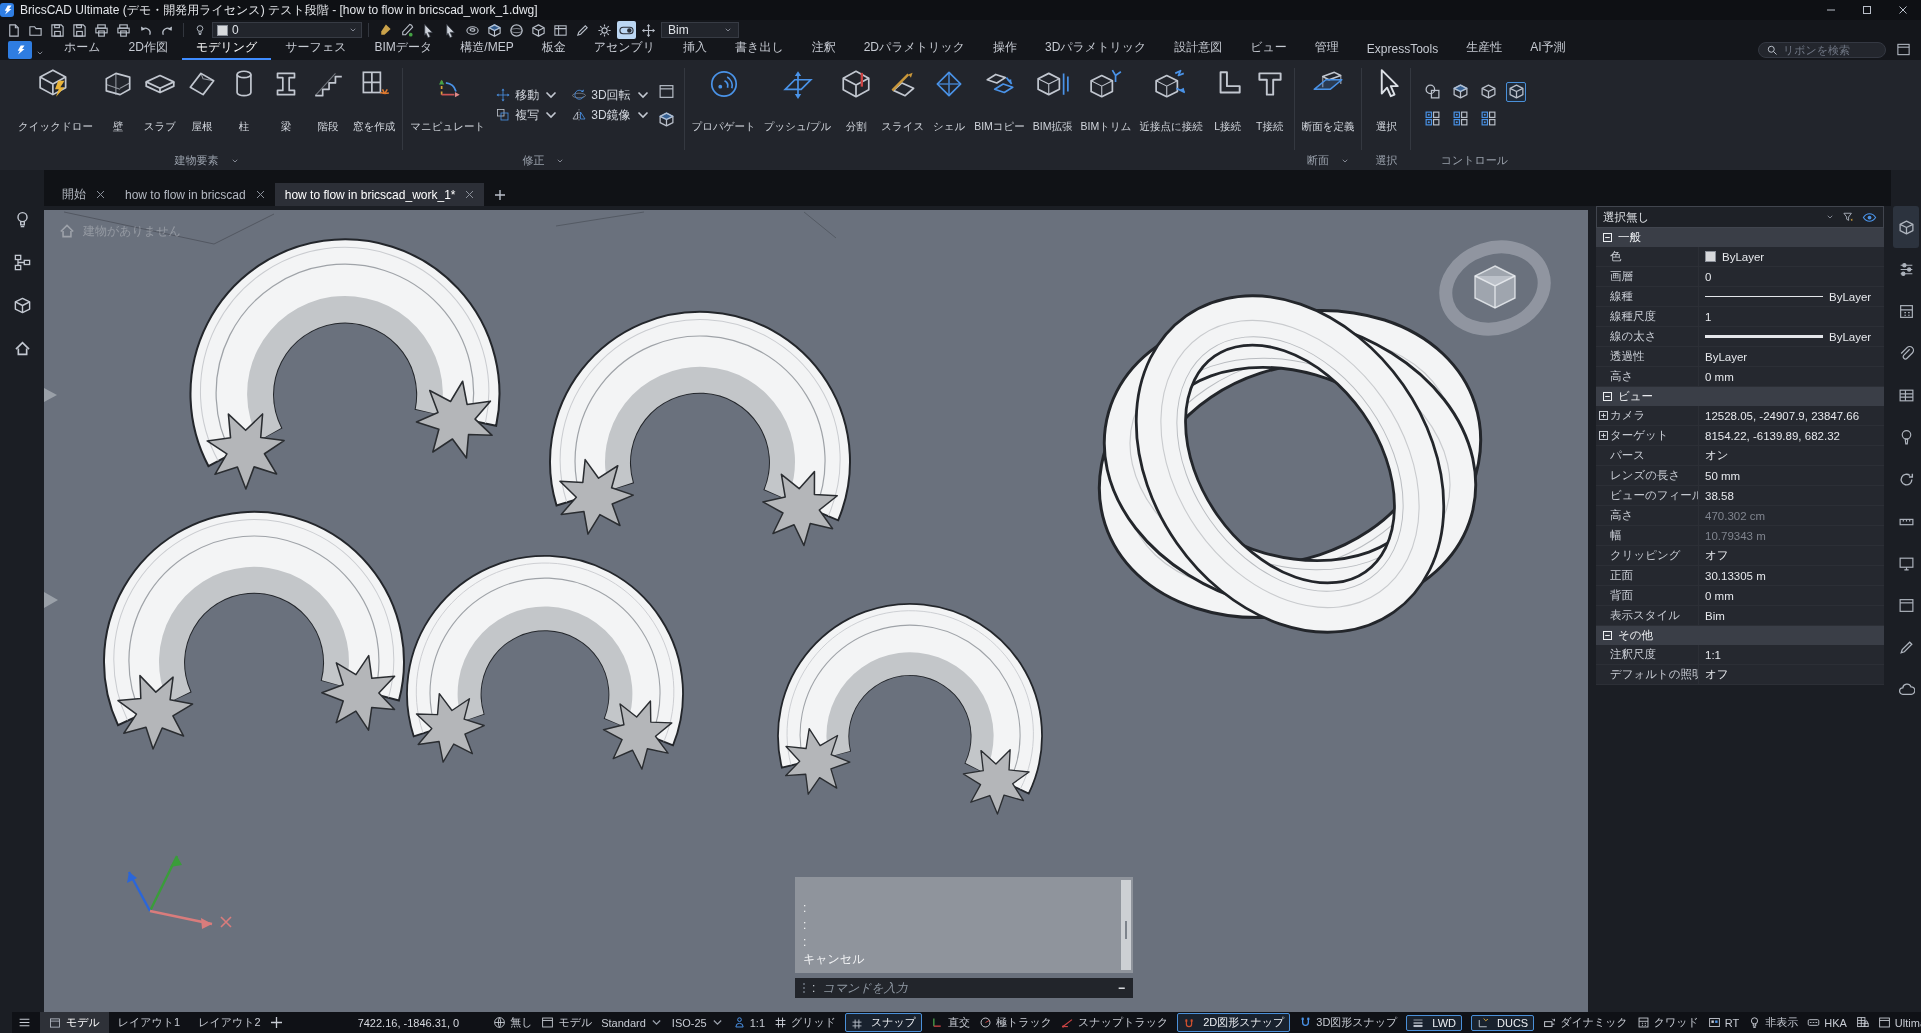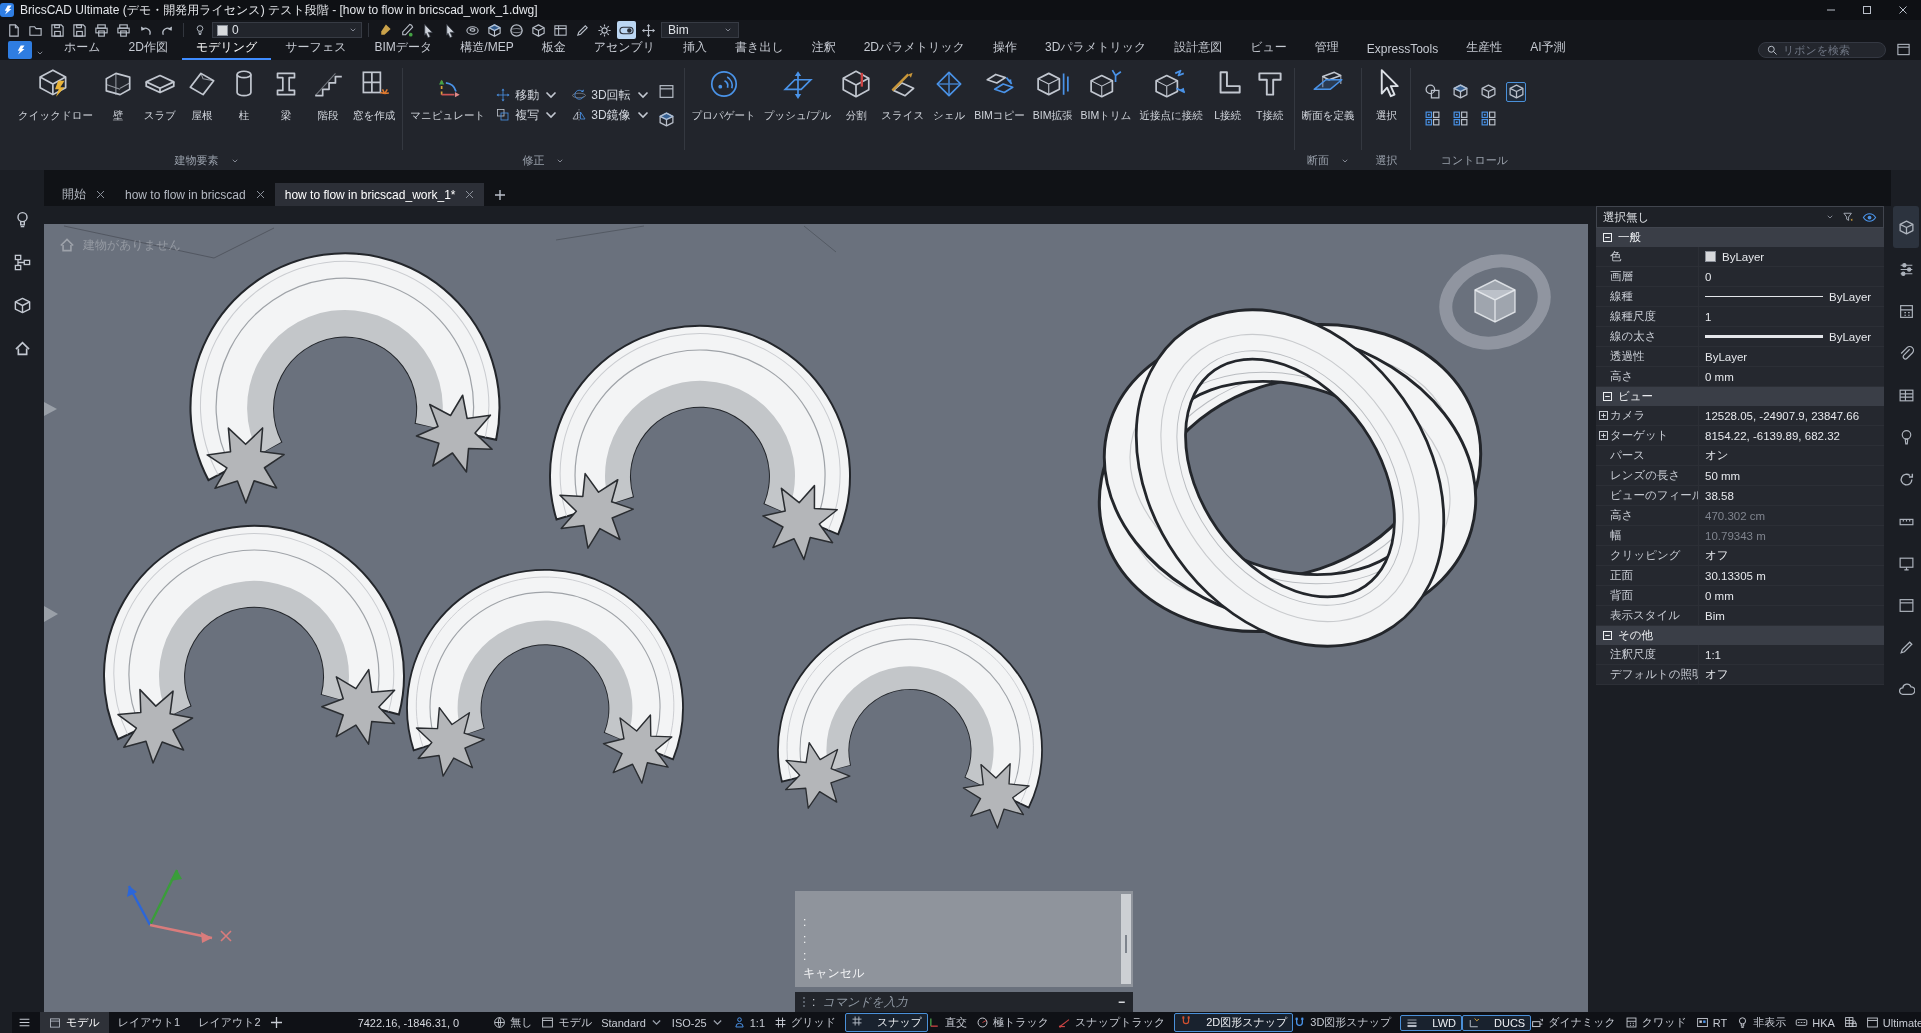--- a/index.html
+++ b/index.html
@@ -27,21 +27,21 @@
 .appbtn{width:24px;height:18px;background:#2f7de1;border-radius:2px;margin:0 2px 1px 4px;display:flex;align-items:center;justify-content:center}
 .rtab{padding:2px 14px 4px;color:#c6cad2;white-space:nowrap}
 .rtab.active{color:#ffffff;border-bottom:2px solid #3f8cff;padding-bottom:2px}
 .rsearch{margin-left:auto;margin-right:8px;margin-bottom:2px;width:128px;height:16px;background:#23262d;border:1px solid #343842;border-radius:8px;display:flex;align-items:center;gap:5px;padding:0 7px;color:#707785;font-size:11px}
 
 .ribbon{position:absolute;left:0;top:60px;width:100%;height:110px;background:#22252c;display:flex;align-items:stretch;padding:2px 0 0 14px;overflow:hidden}
 .rgroup{display:flex;flex-direction:column}
 .rgroup-body{display:flex;align-items:flex-start;flex:1}
 .rgroup-label{height:17px;display:flex;align-items:center;justify-content:center;gap:12px;font-size:11px;color:#99a0ab;margin-bottom:1px}
 .rgroup-label.hl{background:#3c4049;border-radius:3px}
-.rbtn{display:flex;flex-direction:column;align-items:center;gap:8px;padding:5px 4px 2px;font-size:10.5px;color:#d2d6dd;white-space:nowrap;border-radius:3px}
+.rbtn{display:flex;flex-direction:column;align-items:center;gap:19px;padding:5px 4px 2px;font-size:10.5px;color:#d2d6dd;white-space:nowrap;border-radius:3px}
 .rbtn svg{width:34px;height:34px;color:#c2c7d0}
 .vsep{width:1px;background:#343840;margin:6px 3px 20px;align-self:stretch}
 .rstack{display:grid;grid-template-columns:auto auto;gap:3px 12px;align-content:center;height:86px;padding:0 6px;font-size:12px}
 .rsitem{display:flex;align-items:center;gap:4px;color:#d2d6dd;white-space:nowrap}
 .rsitem svg{width:16px;height:16px;color:#c2c7d0}
 .minicol{display:flex;flex-direction:column;justify-content:center;gap:8px;height:86px;padding-right:4px}
 .ctlgrid{display:flex;flex-direction:column;justify-content:center;gap:7px;height:86px;padding:0 8px}
 .ctlrow{display:flex;gap:8px;align-items:center}
 .ctl{width:20px;height:20px;display:flex;align-items:center;justify-content:center}
 .ctl svg{width:17px;height:17px;color:#b9bfc9}
@@ -49,21 +49,21 @@
 
 .doctabs{position:absolute;left:44px;top:170px;width:1877px;height:36px;background:#101216;display:flex;align-items:flex-end;padding-left:8px}
 .dtab{height:23px;display:flex;align-items:center;gap:10px;padding:0 10px;color:#b4b9c2;white-space:nowrap}
 .dtab.active{background:#2c2f37;color:#fff}
 .dclose{width:9px;height:9px;color:#8a8f99}
 .dplus{height:23px;display:flex;align-items:center;padding:0 10px;color:#9aa0ab}
 
 .lrail{position:absolute;left:0;top:170px;width:44px;height:842px;background:#1b1e24;display:flex;flex-direction:column;align-items:center;gap:24px;padding-top:40px}
 .lrail svg{width:19px;height:19px;color:#c3c8d1}
 
-.canvas{position:absolute;left:44px;top:224px;width:1544px;height:806px;background:#6a717d;overflow:hidden}
+.canvas{position:absolute;left:44px;top:210px;width:1544px;height:806px;background:#6a717d;overflow:hidden}
 .watermark{position:absolute;left:14px;top:12px;display:flex;align-items:center;gap:7px;color:rgba(255,255,255,.28);font-size:12px}
 .watermark svg{width:18px;height:18px;color:rgba(255,255,255,.35)}
 
 .cmdwin{position:absolute;left:751px;top:667px;width:338px}
 .cmdhist{position:relative;height:96px;background:rgba(146,151,158,.92);padding:4px 18px 5px 8px;display:flex;flex-direction:column;justify-content:flex-end;color:#f2f3f5;font-size:12px;line-height:17px}
 .cmdscroll{position:absolute;right:2px;top:3px;bottom:3px;width:10px;background:#cdd0d4}
 .cmdthumb{position:absolute;right:6px;top:44px;width:2px;height:18px;background:#7d838c}
 .cmdbar{margin-top:5px;height:20px;background:#22252b;display:flex;align-items:center;gap:7px;padding:0 8px;color:#c8ccd4}
 .cmdbar .ph{font-style:italic;color:#9099a4}
 .cmdbar .minim{margin-left:auto;color:#e8eaee;font-weight:bold}
@@ -83,21 +83,21 @@
 .lnthick{flex:1;height:3px;background:#e4e6ea;max-width:118px}
 
 .rrail{position:absolute;right:0;top:170px;width:30px;height:842px;background:#1b1e24;display:flex;flex-direction:column;align-items:center;gap:0;padding-top:36px}
 .rrit{width:26px;height:42px;display:flex;align-items:center;justify-content:center}
 .rrit svg{width:17px;height:17px;color:#aeb4bd}
 .rrit.active{background:#2c333e;border-radius:3px}
 
 .sbar{position:absolute;left:12px;top:1012px;width:100%;height:21px;background:#0f1116;display:flex;align-items:center;font-size:11px;color:#c8ccd4;padding:0 6px;white-space:nowrap;overflow:hidden}
 .sbi{display:flex;align-items:center;gap:4px;margin-right:9px}
 .sbi svg{width:13px;height:13px}
-.sbox{display:flex;align-items:flex-start;gap:14px;border:1px solid #4a90d9;background:#19222e;border-radius:2px;padding:1px 5px;color:#eef0f4}
+.sbox{display:flex;align-items:flex-end;gap:8px;border:1px solid #4a90d9;background:#19222e;border-radius:2px;padding:1px 5px;margin-right:9px;color:#eef0f4}
 .sbtab{display:flex;align-items:center;gap:5px;height:21px;padding:0 9px}
 .sbtab.active{background:#2e3138;color:#fff}
 .sbcoords{width:150px;text-align:center;margin:0 34px 0 66px;color:#d5d8de}
 </style>
 </head>
 <body>
 
 <svg width="0" height="0" style="position:absolute">
 <defs>
 <g id="s-bolt">

